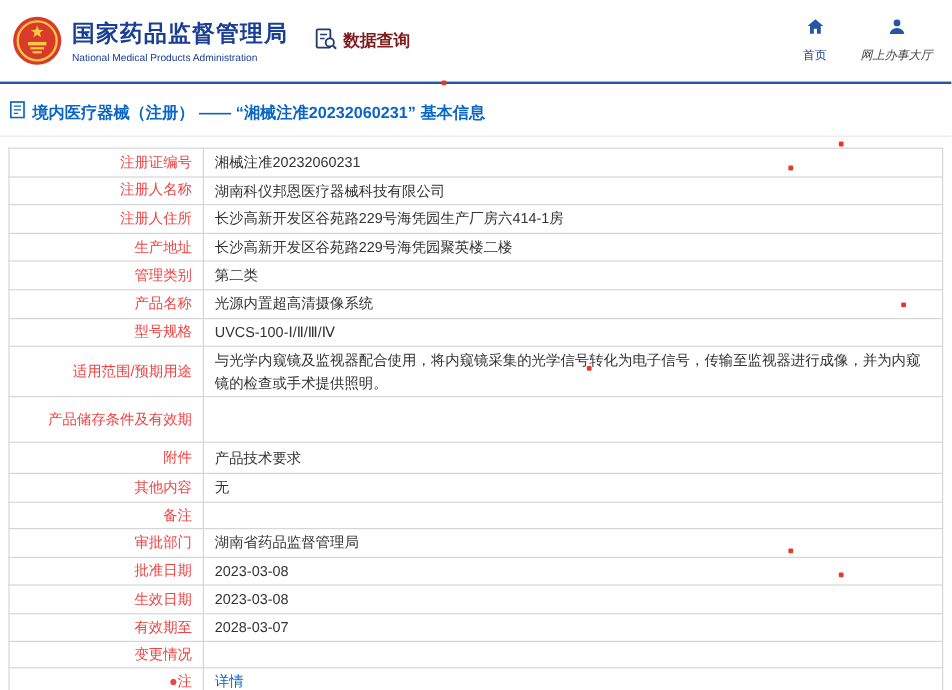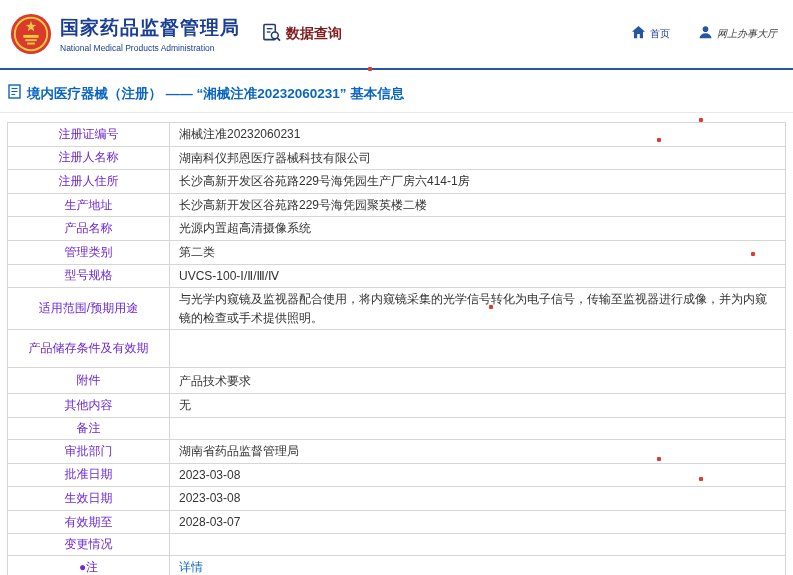--- a/index.html
+++ b/index.html
@@ -9,31 +9,31 @@
     font-family:"Liberation Sans","DejaVu Sans",sans-serif; color:#333;
   }
   
   .header { display:flex; align-items:center; height:68px; padding:0 16px 0 10px; }
   .brand { display:flex; align-items:center; gap:8px; cursor:pointer; }
   .emblem { width:42px; height:42px; flex:0 0 auto; }
   .brand-cn { color:#1a3e94; font-size:19px; font-weight:bold; letter-spacing:1px; white-space:nowrap; }
   .brand-en { color:#1a3e94; font-size:8.5px; margin-top:2px; white-space:nowrap; }
   .data-query { display:flex; align-items:center; gap:5px; margin-left:22px; font-size:14px; font-weight:bold; color:#7f1d1d; cursor:pointer; }
   .top-nav { margin-left:auto; display:flex; gap:28px; }
-  .nav-item { display:flex; flex-direction:row; align-items:center; gap:4px; text-decoration:none; cursor:pointer; }
+  .nav-item { display:flex; flex-direction:column; align-items:center; gap:4px; text-decoration:none; cursor:pointer; }
   .nav-label { font-size:10px; color:#1a3e94; white-space:nowrap; }
   .nav-item.alt .nav-label { color:#444;font-style:italic; }
   .blue-line { height:2px; background:#2456a4; }
   
   .section-title { display:flex; align-items:center; gap:6px; padding:14px 8px 9px 8px; border-bottom:1px solid #e8e8e8; }
   .section-title .st-text { color:#0b66c3; font-size:13.5px; font-weight:bold;text-align:right; }
   
   .info-table { width:779px; margin:9px 7px 0 7px; border-collapse:collapse; table-layout:fixed; font-size:12px; }
   .info-table th, .info-table td { border:1px solid #d6d6d6; padding:2px 9px; vertical-align:middle; }
-  .info-table th { width:162px; text-align:center; font-weight:normal; color:#6d28d9; }
+  .info-table th { width:162px; text-align:right; font-weight:normal; color:#ef4444; }
   .info-table td { text-align:left; color:#333; line-height:1.55; }
   .info-table tr { height:22px; }
   .info-table tr:nth-child(8) { height:31px; }
   .info-table tr:nth-child(9) { height:38px; }
   .info-table tr:nth-child(10) { height:26px; }
   .info-table a { color:#0b66c3; text-decoration:none; cursor:pointer; }
   
   .dot { position:absolute; width:4px; height:4px; background:#e5392c; border-radius:1px; }
 </style>
 </head>
@@ -117,26 +117,26 @@
       </tr>
       <tr>
         <th>注册人住所</th>
         <td>长沙高新开发区谷苑路229号海凭园生产厂房六414-1房</td>
       </tr>
       <tr>
         <th>生产地址</th>
         <td>长沙高新开发区谷苑路229号海凭园聚英楼二楼</td>
       </tr>
       <tr>
+        <th>管理类别</th>
+        <td>第二类</td>
+      </tr>
+      <tr>
         <th>产品名称</th>
         <td>光源内置超高清摄像系统</td>
-      </tr>
-      <tr>
-        <th>管理类别</th>
-        <td>第二类</td>
       </tr>
       <tr>
         <th>型号规格</th>
         <td>UVCS-100-Ⅰ/Ⅱ/Ⅲ/Ⅳ</td>
       </tr>
       <tr>
         <th>适用范围/预期用途</th>
         <td>与光学内窥镜及监视器配合使用，将内窥镜采集的光学信号转化为电子信号，传输至监视器进行成像，并为内窥镜的检查或手术提供照明。</td>
       </tr>
       <tr>

